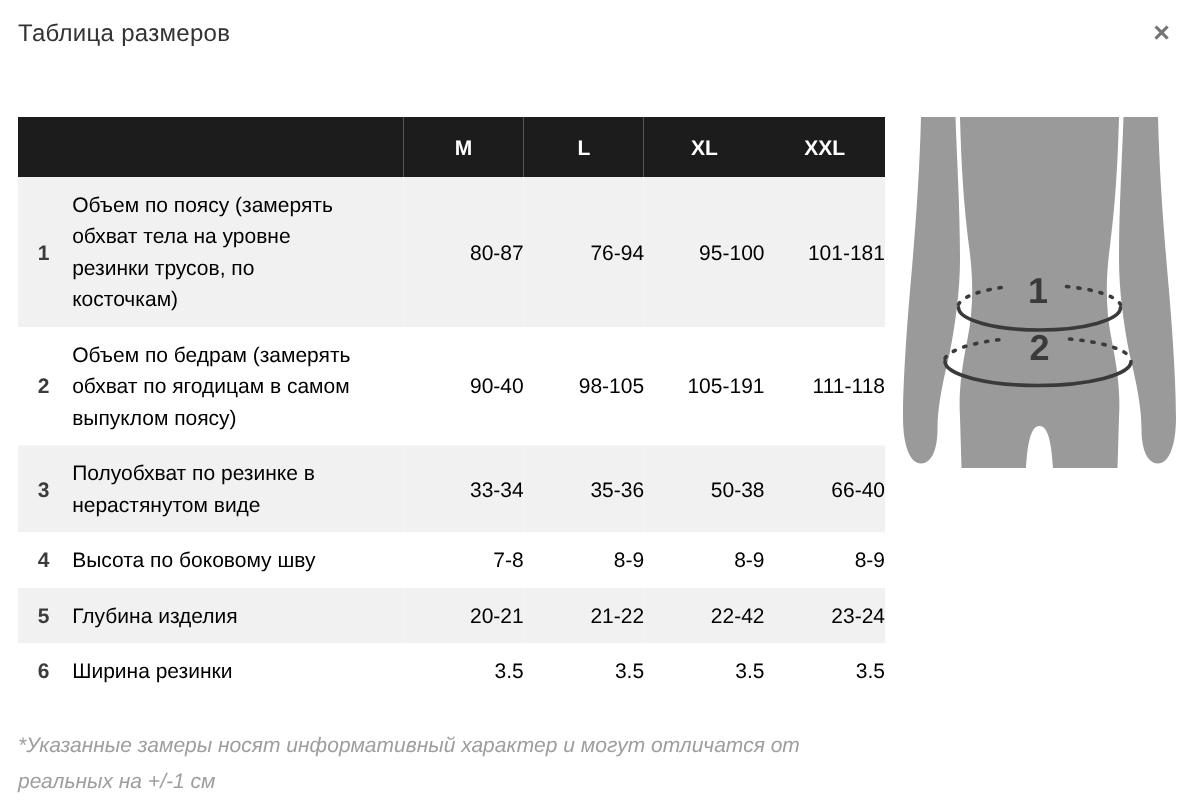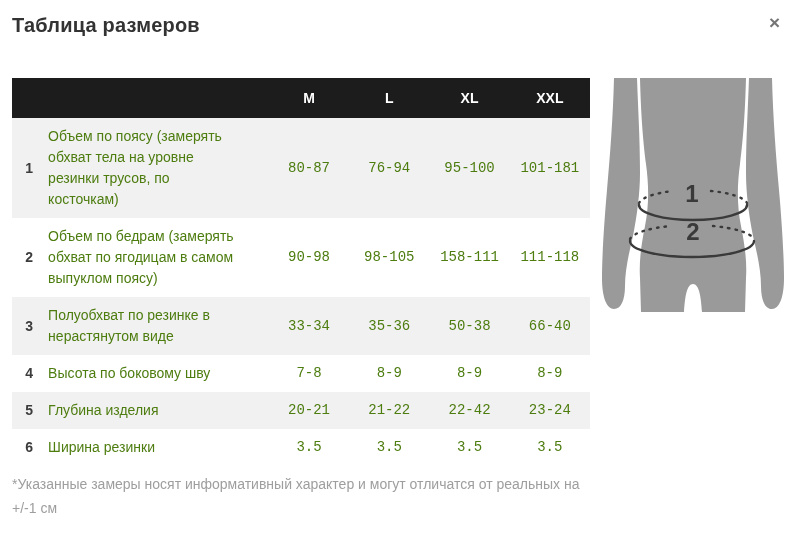--- a/index.html
+++ b/index.html
@@ -7,22 +7,22 @@
   body {
     font-family: "Liberation Sans", "DejaVu Sans", sans-serif;
     background: #ffffff;
     position: relative;
     overflow: hidden;
     color: #424242;
   }
   .modal-title {
     position: absolute;
     left: 12px; top: 14px;
-    font-size: 20px;
-    font-weight: 700;
+    font-size: 16px;
+    font-weight: 400;
     color: #333333;
     letter-spacing: .2px;
   }
   .close-btn {
     position: absolute;
     right: 20px; top: 12px;
     font-size: 19px;
     font-weight: 700;
     color: #757575;
     cursor: pointer;
@@ -49,42 +49,42 @@
   }
   table.size-table col.c-num   { width: 34px; }
   table.size-table col.c-label { width: 222px; }
   table.size-table col.c-val   { width: 80px; }
   table.size-table tbody tr:nth-child(odd)  { background: #f1f1f1; }
   table.size-table tbody tr:nth-child(even) { background: #ffffff; }
   table.size-table td {
     vertical-align: middle;
     padding: 8px 0;
     line-height: 21px;
-    color: #4d7c0f;
+    color: #000000;
   }
   table.size-table td.num {
     text-align: center;
     font-weight: 700;
     color: #3c3c3c;
   }
   table.size-table td.label {
     padding-right: 34px;
     padding-left: 2px;
   }
   table.size-table td.val {
-    text-align: center;
-    font-family: Liberation Mono, monospace;
+    text-align: right;
   }
   .footnote {
     position: absolute;
-    left: 12px; top: 472px;
+    left: 12px; top: 484px;
     width: 576px;
     font-size: 14px;
     line-height: 24px;
     color: #9e9e9e;
+    font-style: italic;
   }
   .figure-wrap {
     position: absolute;
     left: 595px; top: 78px;
     width: 196px; height: 234px;
   }
   .figure-wrap svg { display: block; width: 196px; height: 234px; }
 </style>
 </head>
 <body>
@@ -116,23 +116,23 @@
         <td class="num">1</td>
         <td class="label">Объем по поясу (замерять обхват тела на уровне резинки трусов, по косточкам)</td>
         <td class="val">80-87</td>
         <td class="val">76-94</td>
         <td class="val">95-100</td>
         <td class="val">101-181</td>
       </tr>
       <tr>
         <td class="num">2</td>
         <td class="label">Объем по бедрам (замерять обхват по ягодицам в самом выпуклом поясу)</td>
-        <td class="val">90-98</td>
+        <td class="val">90-40</td>
         <td class="val">98-105</td>
-        <td class="val">158-111</td>
+        <td class="val">105-191</td>
         <td class="val">111-118</td>
       </tr>
       <tr>
         <td class="num">3</td>
         <td class="label">Полуобхват по резинке в нерастянутом виде</td>
         <td class="val">33-34</td>
         <td class="val">35-36</td>
         <td class="val">50-38</td>
         <td class="val">66-40</td>
       </tr>

